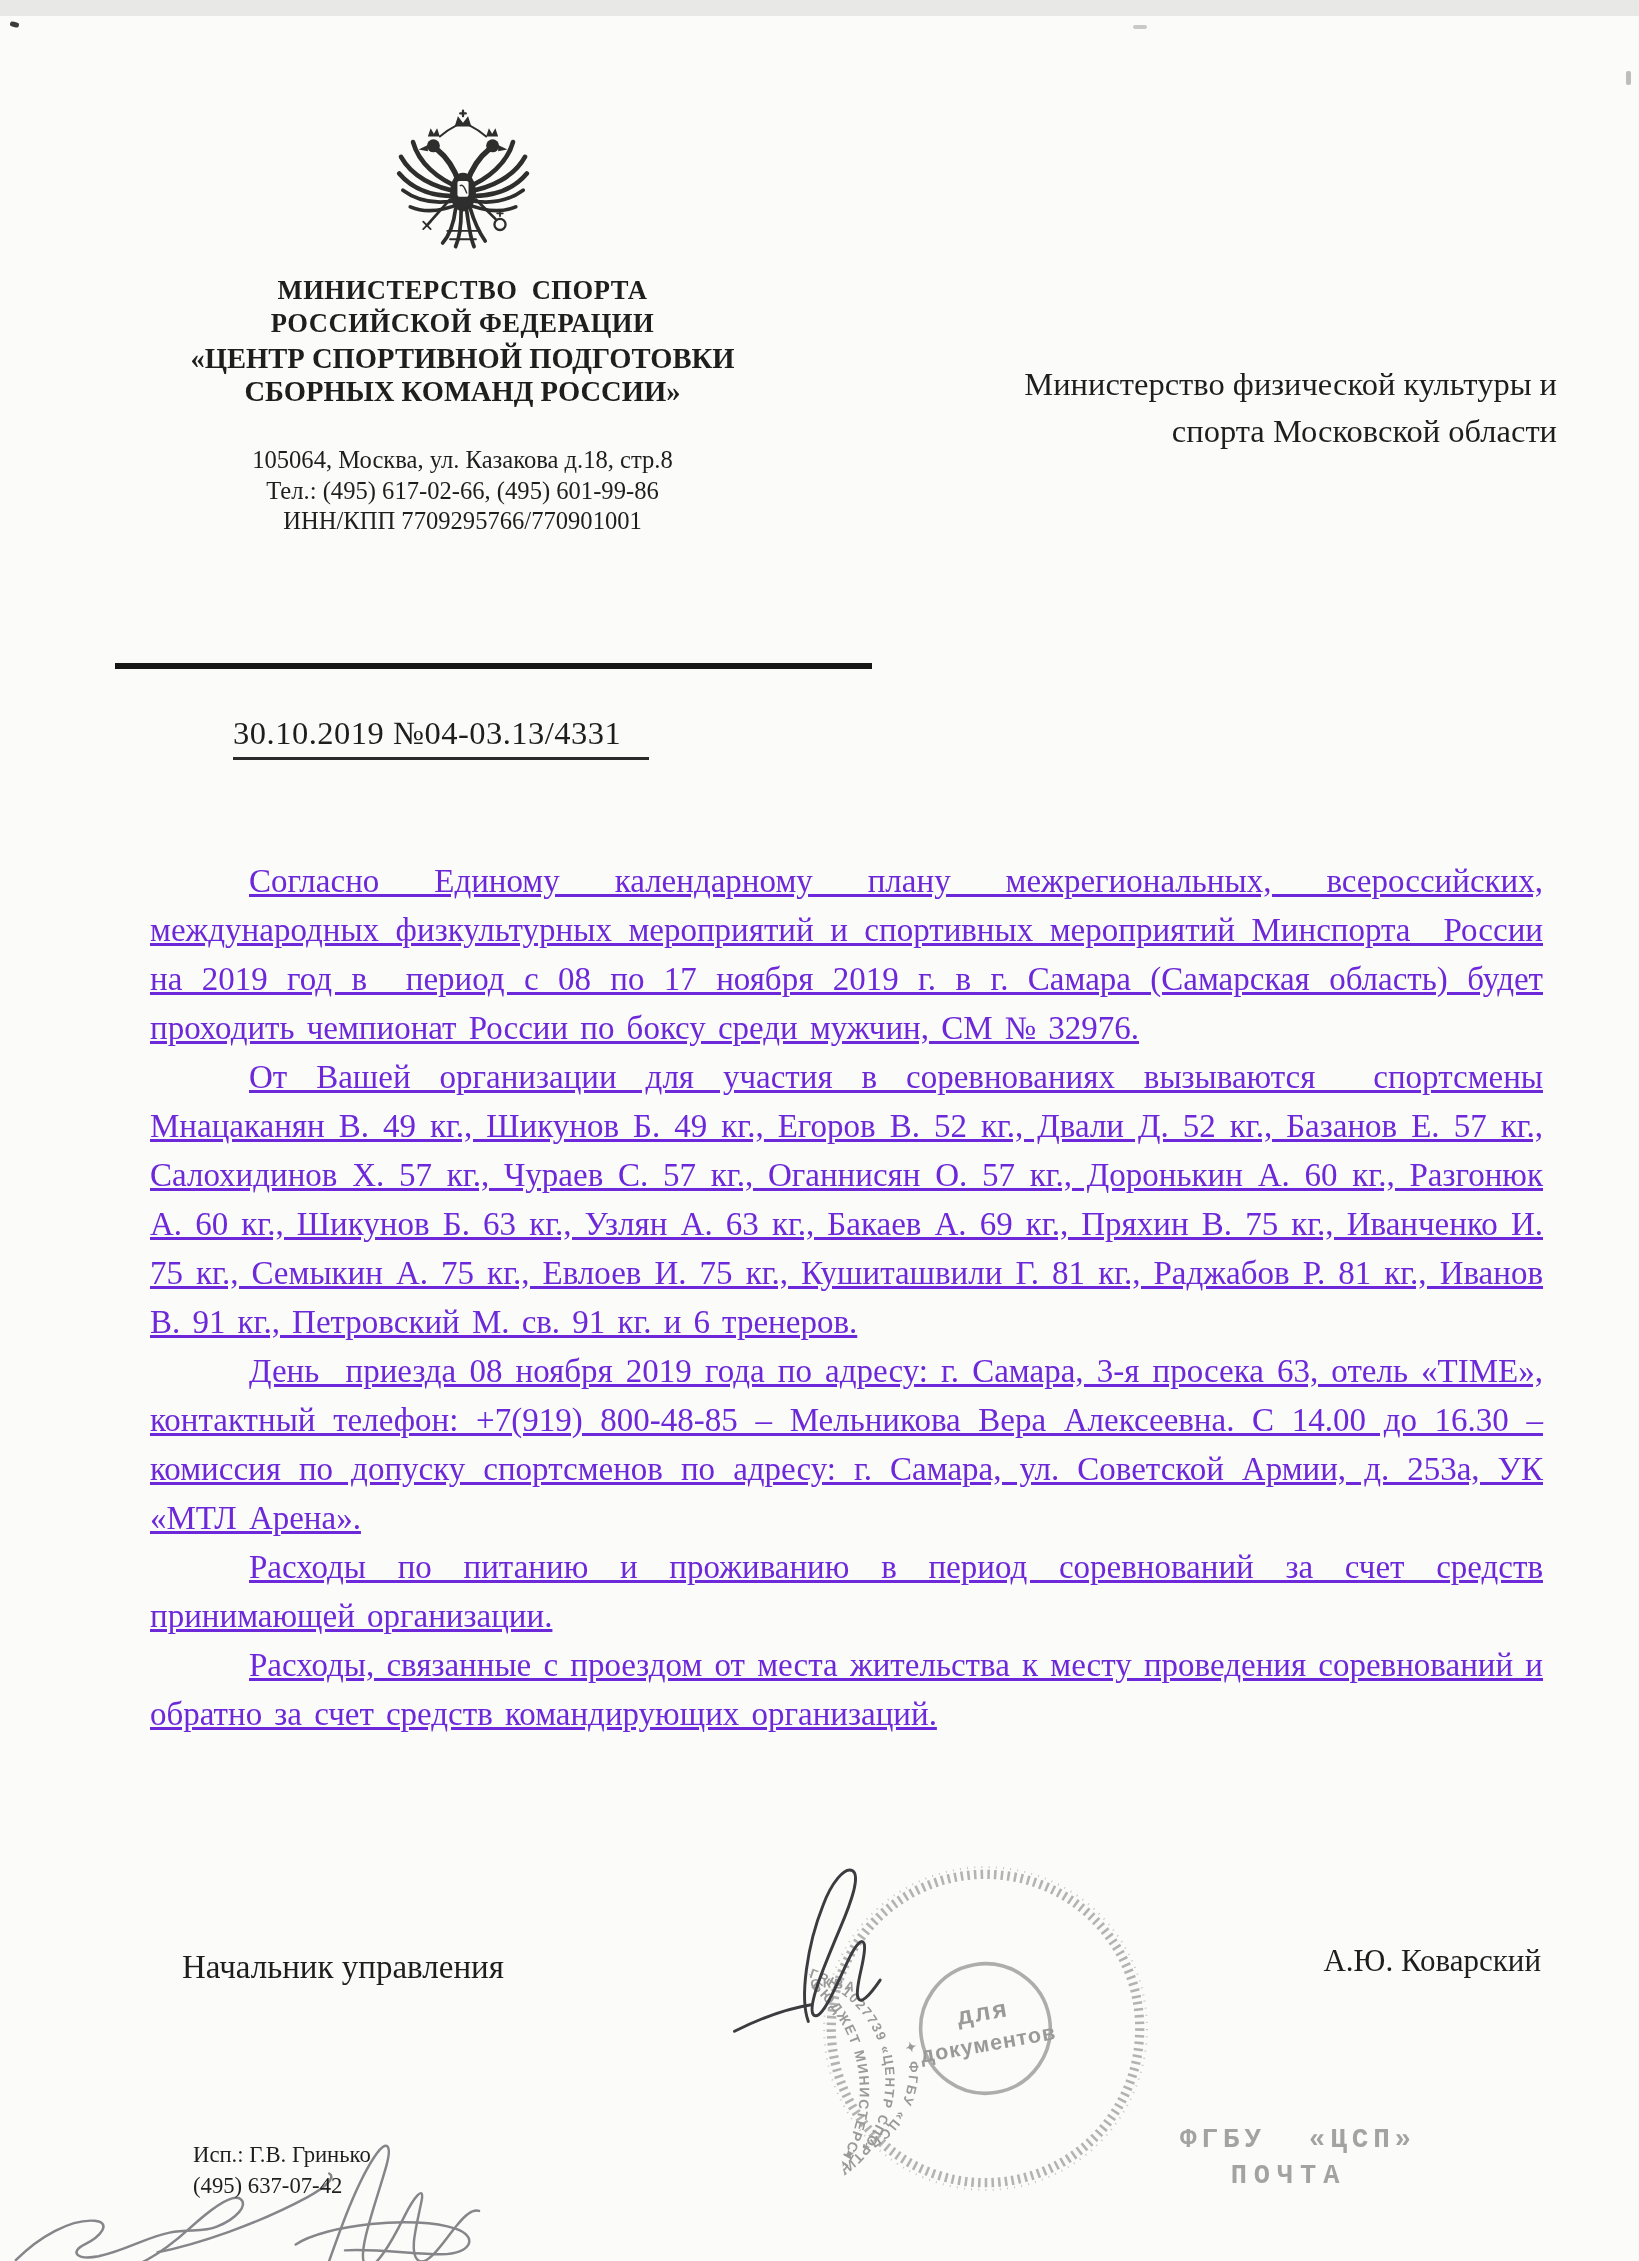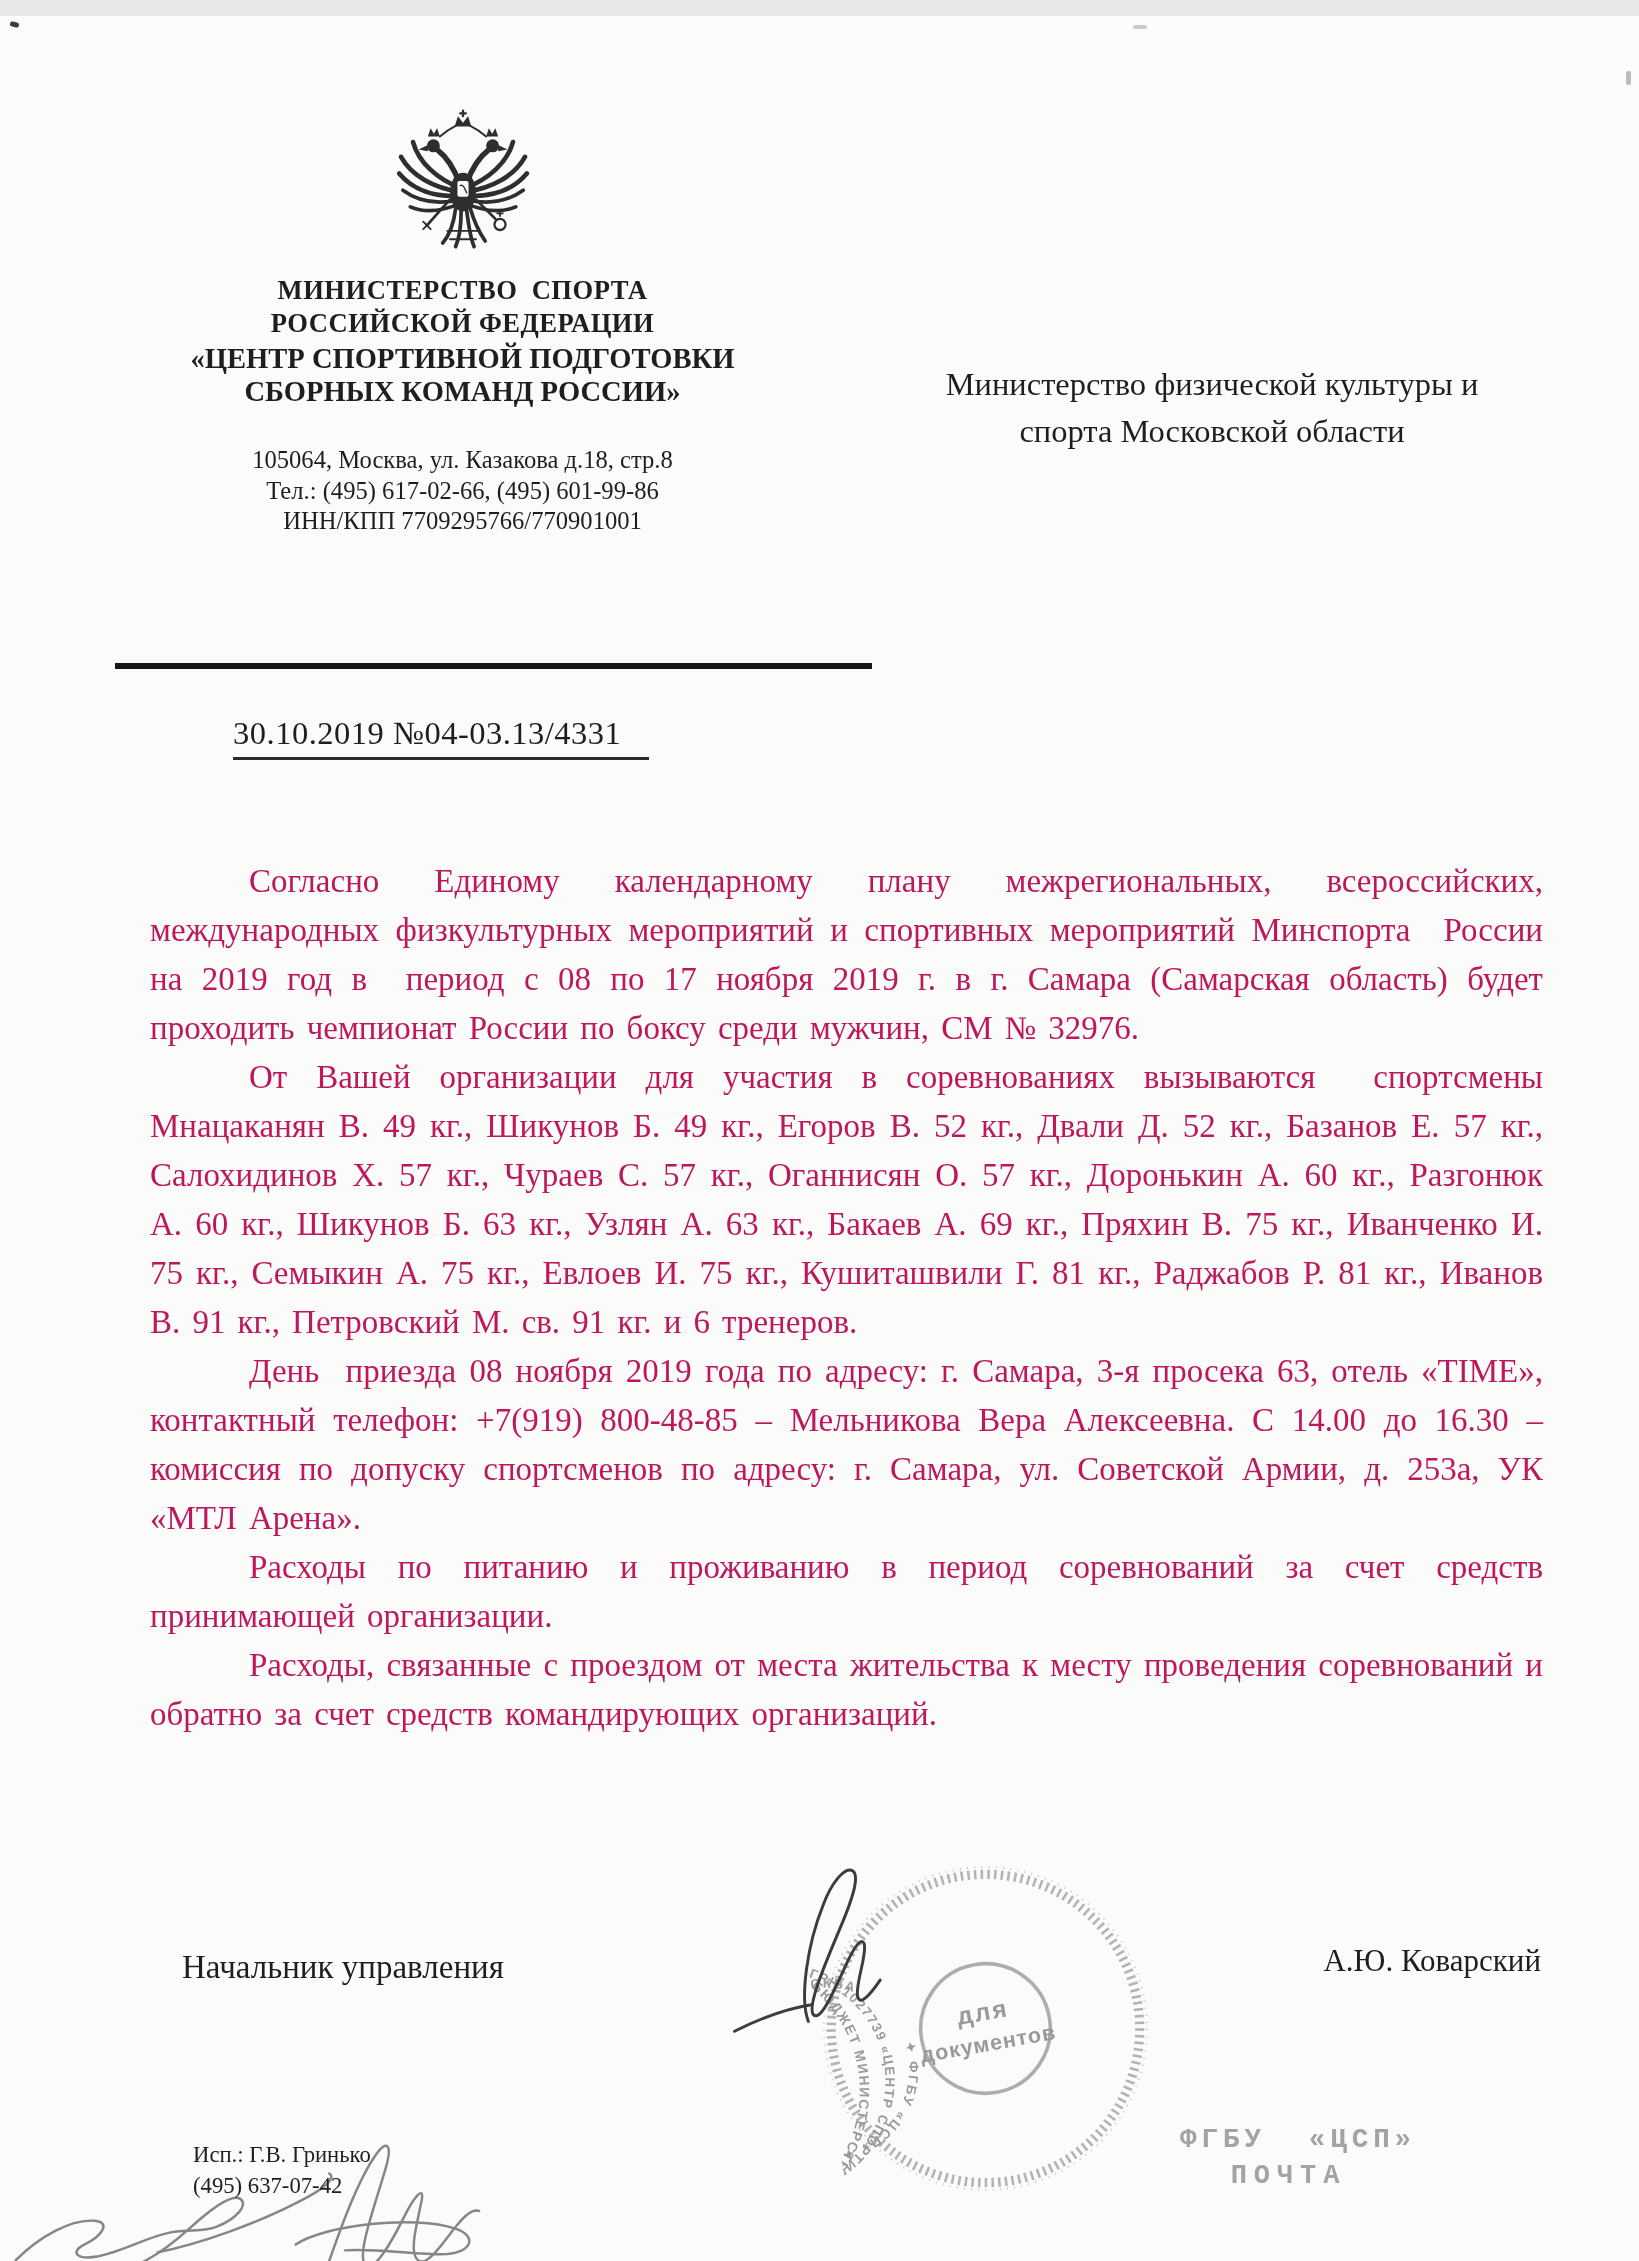--- a/index.html
+++ b/index.html
@@ -10,28 +10,28 @@
   }
   
   .letterhead-left{position:absolute;left:103px;top:85px;width:719px;text-align:center;}
   .emblem{width:148px;height:171px;margin:0 auto 2px;display:block;}
   .lh-ministry{font-weight:bold;font-size:26.6px;line-height:33px;letter-spacing:0.5px;}
   .lh-orgtype{margin-top:21.7px;font-size:26.6px;line-height:32.5px;}
   .lh-orgname{margin-top:2px;font-weight:bold;font-size:28.6px;line-height:33px;}
   .lh-contacts{margin-top:37px;font-size:24.6px;line-height:30.5px;}
   .divider{position:absolute;left:115px;top:647px;width:757px;height:5.9px;background:#171717;}
   
-  .recipient{position:absolute;left:867px;top:345px;width:690px;text-align:center;
+  .recipient{position:absolute;left:867px;top:345px;width:690px;text-align:right;
              font-size:32.5px;line-height:47px;}
   
   .refline{position:absolute;left:233px;top:699px;font-size:32.5px;letter-spacing:0.5px;
            border-bottom:3px solid #2b2b2b;padding:0 27.6px 4.9px 0;}
   
   .bodytext{position:absolute;left:150px;top:841px;width:1393px;font-size:33px;
-            line-height:49px;text-align:justify;word-spacing:3.9px;color:#be185d;}
+            line-height:49px;text-align:justify;word-spacing:3.9px;color:#6d28d9;text-decoration:underline;}
   .bodytext p{margin:0;text-indent:99px;}
   
   .sig-title{position:absolute;left:182px;top:1933px;font-size:33px;}
   .sig-name{position:absolute;right:98px;top:1927px;font-size:31px;}
   
   .executor{position:absolute;left:193px;top:2124px;font-size:22.7px;line-height:30.5px;}
   
   .mail-stamp{position:absolute;left:1180px;top:2108px;width:217px;text-align:center;
               color:#a3a3a3;font-family:"Liberation Mono", monospace;font-weight:bold;}
   .mail-stamp .l1{font-size:27.6px;letter-spacing:4.9px;white-space:nowrap;}

